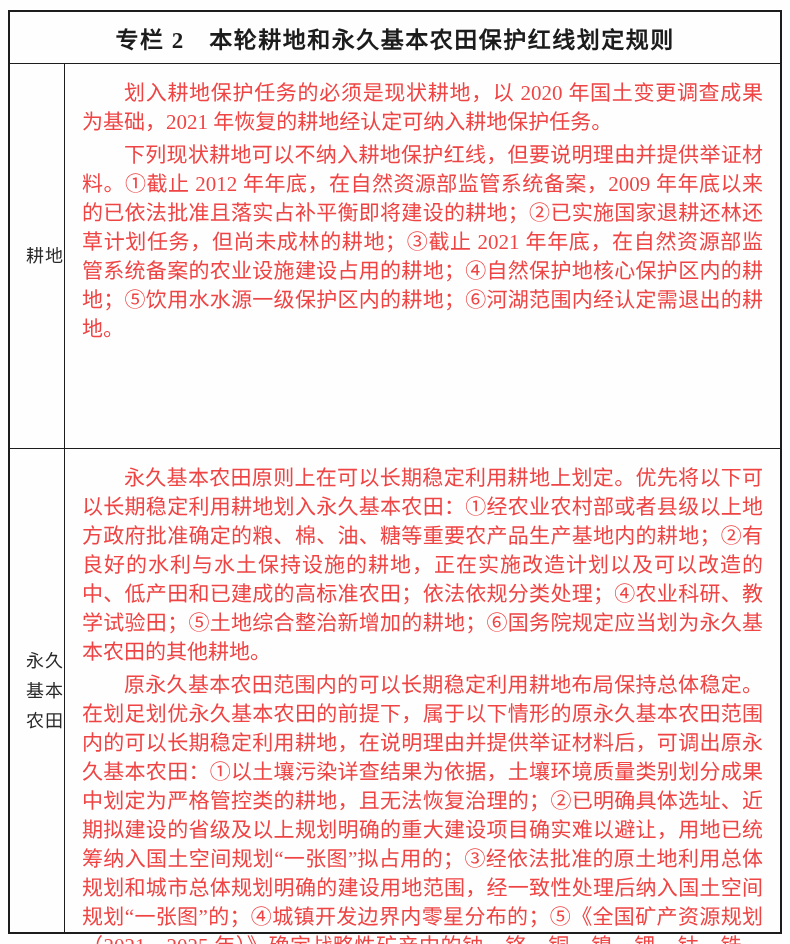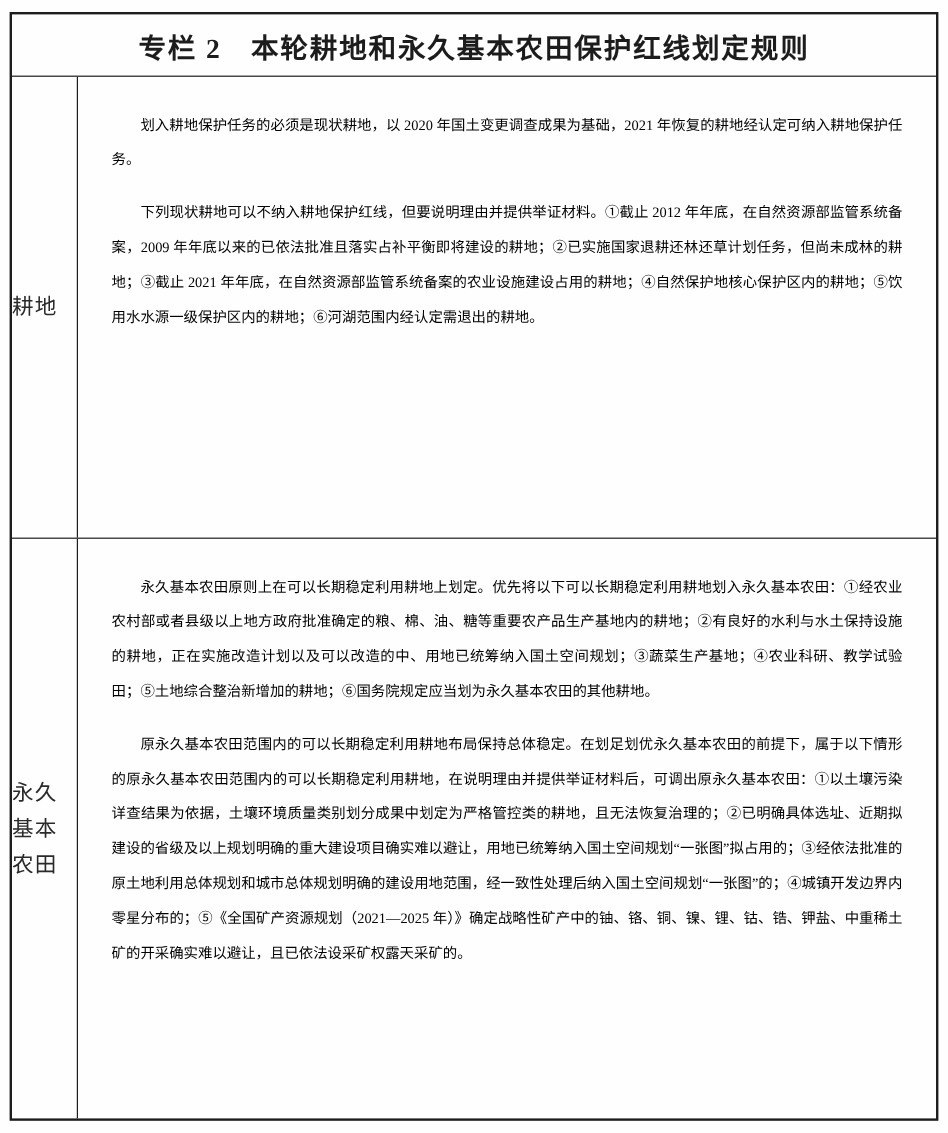--- a/index.html
+++ b/index.html
@@ -51,39 +51,39 @@
   }
   .row-pbf {
     flex: 1 1 auto;
   }
   .label-cell {
     flex: 0 0 54px;
     width: 54px;
     border-right: 1px solid #1d1d1d;
     display: flex;
     flex-direction: column;
-    align-items: flex-start;
+    align-items: flex-end;
     justify-content: center;
     font-size: 18px;
     letter-spacing: 1px;
     color: #2a2a2a;
     line-height: 30px;
   }
   .content-cell {
     flex: 1 1 auto;
     padding: 11px 13px 6px 13px;
     min-width: 0;
   }
   .content-cell p {
-    margin: 15px;
+    margin: 4px;
     text-indent: 2em;
     text-align: justify;
-    font-size: 12px;
+    font-size: 21px;
     line-height: 29px;
-    color: #000000;
+    color: #ef4444;
   }
 </style>
 </head>
 <body>
 
 <div class="page">
   <div class="panel">
 
     <div class="title-row">专栏 2　本轮耕地和永久基本农田保护红线划定规则</div>
 
@@ -97,19 +97,19 @@
       </div>
     </div>
 
     <div class="data-row row-pbf">
       <div class="label-cell">
         <span>永久</span>
         <span>基本</span>
         <span>农田</span>
       </div>
       <div class="content-cell">
-        <p>永久基本农田原则上在可以长期稳定利用耕地上划定。优先将以下可以长期稳定利用耕地划入永久基本农田：①经农业农村部或者县级以上地方政府批准确定的粮、棉、油、糖等重要农产品生产基地内的耕地；②有良好的水利与水土保持设施的耕地，正在实施改造计划以及可以改造的中、用地已统筹纳入国土空间规划；③蔬菜生产基地；④农业科研、教学试验田；⑤土地综合整治新增加的耕地；⑥国务院规定应当划为永久基本农田的其他耕地。</p>
+        <p>永久基本农田原则上在可以长期稳定利用耕地上划定。优先将以下可以长期稳定利用耕地划入永久基本农田：①经农业农村部或者县级以上地方政府批准确定的粮、棉、油、糖等重要农产品生产基地内的耕地；②有良好的水利与水土保持设施的耕地，正在实施改造计划以及可以改造的中、低产田和已建成的高标准农田；依法依规分类处理；④农业科研、教学试验田；⑤土地综合整治新增加的耕地；⑥国务院规定应当划为永久基本农田的其他耕地。</p>
         <p>原永久基本农田范围内的可以长期稳定利用耕地布局保持总体稳定。在划足划优永久基本农田的前提下，属于以下情形的原永久基本农田范围内的可以长期稳定利用耕地，在说明理由并提供举证材料后，可调出原永久基本农田：①以土壤污染详查结果为依据，土壤环境质量类别划分成果中划定为严格管控类的耕地，且无法恢复治理的；②已明确具体选址、近期拟建设的省级及以上规划明确的重大建设项目确实难以避让，用地已统筹纳入国土空间规划“一张图”拟占用的；③经依法批准的原土地利用总体规划和城市总体规划明确的建设用地范围，经一致性处理后纳入国土空间规划“一张图”的；④城镇开发边界内零星分布的；⑤《全国矿产资源规划（2021—2025 年）》确定战略性矿产中的铀、铬、铜、镍、锂、钴、锆、钾盐、中重稀土矿的开采确实难以避让，且已依法设采矿权露天采矿的。</p>
       </div>
     </div>
 
   </div>
 </div>
 
 </body></html>

